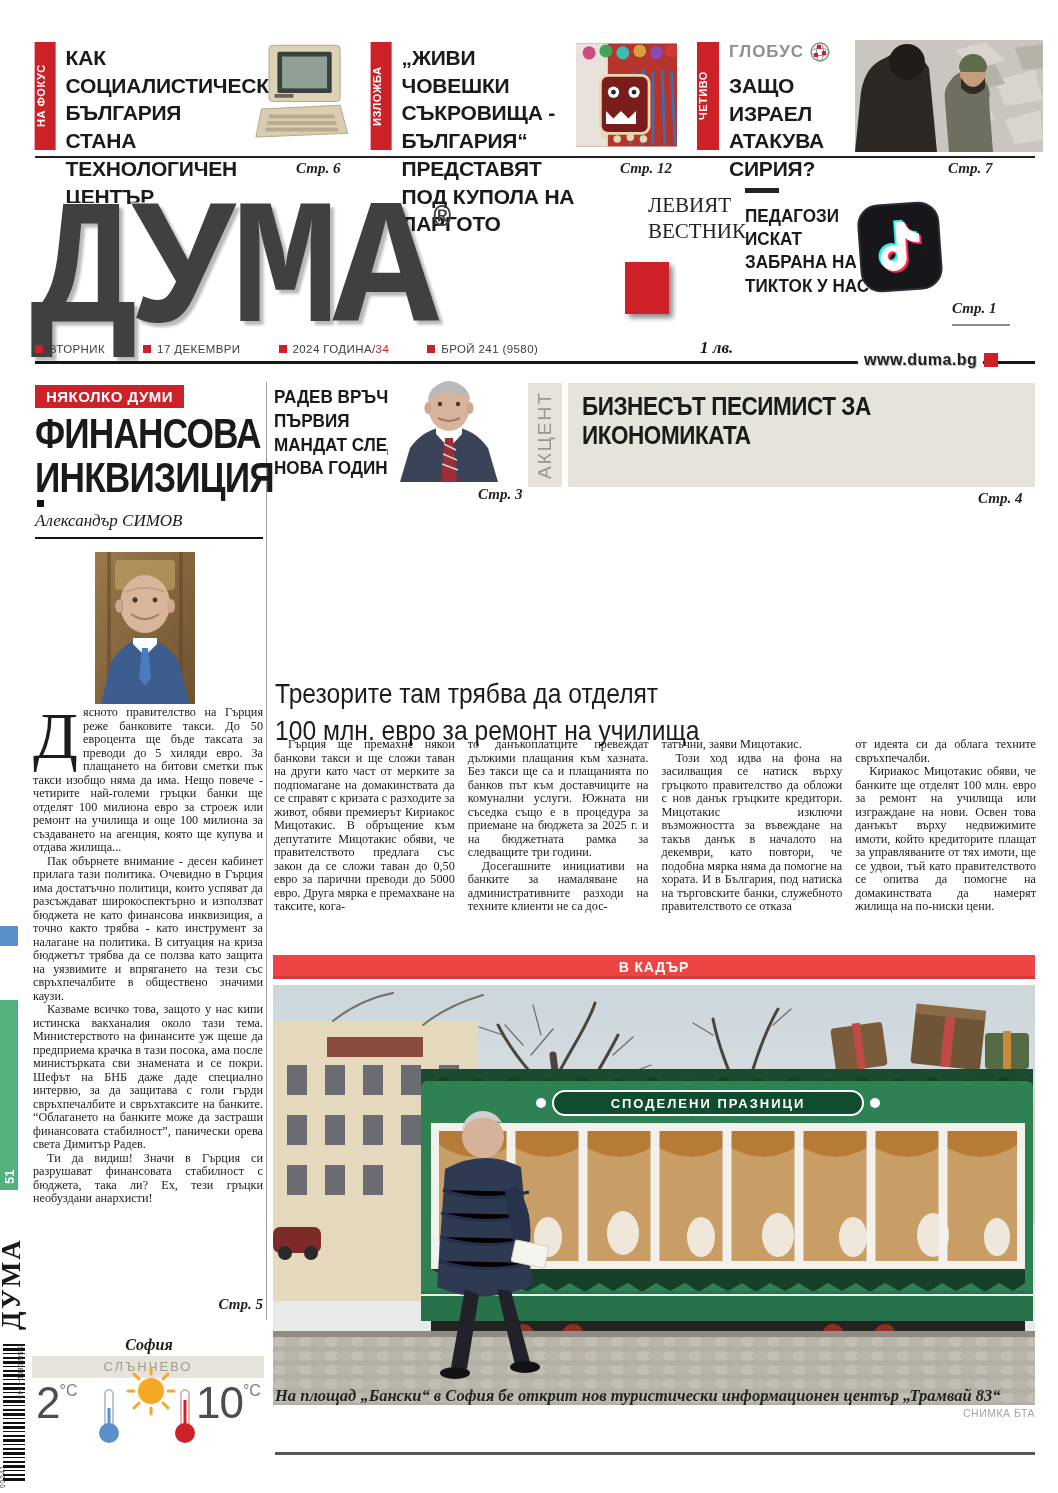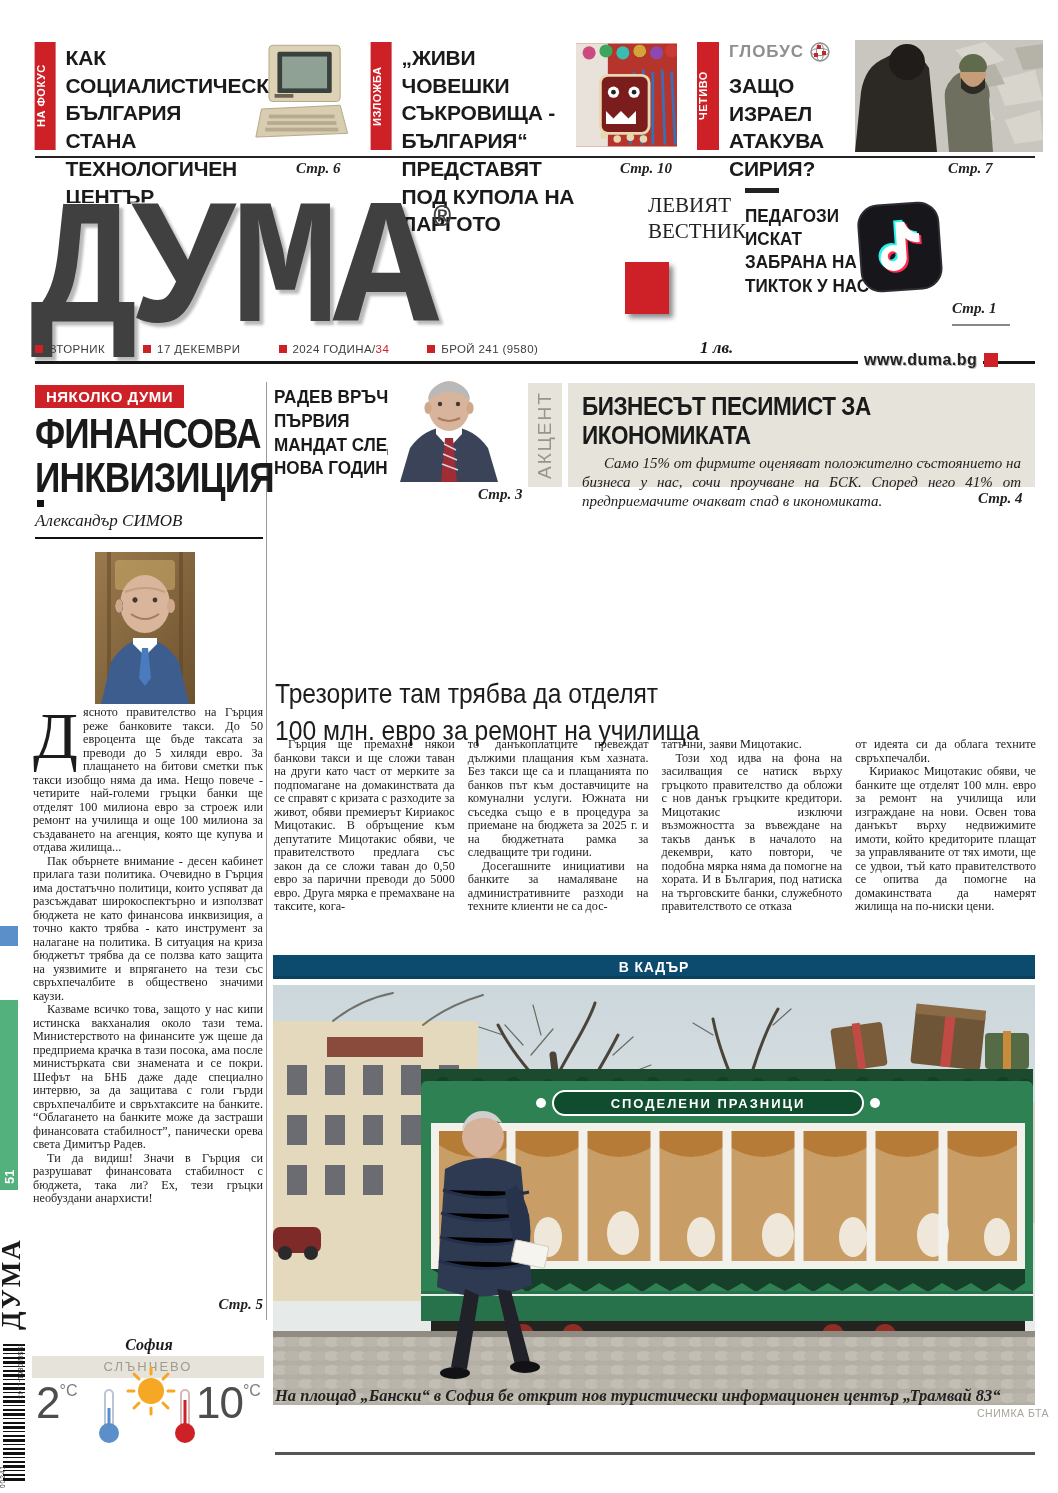--- a/index.html
+++ b/index.html
@@ -83,25 +83,25 @@
   .headline .hl{font-weight:bold;font-size:80px;line-height:71px;letter-spacing:-3px;color:#232323;
         transform:scaleX(.9);transform-origin:left top;white-space:nowrap;}
   .subhead{left:275px;top:676px;font-size:28px;line-height:1.32;color:#1c1c1c;
         transform:scaleX(.88);transform-origin:left top;white-space:nowrap;}
 
   .lead-cols{left:274px;top:738px;width:762px;display:flex;gap:13px;}
   .lead-col{width:181px;font-family:"Liberation Serif",serif;font-size:12.2px;line-height:13.5px;color:#1c1c1c;}
   .lead-col p{margin:0;text-align:justify;}
   .lead-col p.ind{text-indent:14px;}
 
-  .photo-bar{left:273px;top:955px;width:762px;height:24px;background:#0c4a6e;color:#fff;
+  .photo-bar{left:273px;top:955px;width:762px;height:24px;background:#ef4444;color:#fff;
         text-align:center;font-weight:bold;font-size:14px;letter-spacing:.8px;line-height:24px;
         box-shadow:inset 0 -3px 0 rgba(0,0,0,.12);}
   .feature-photo{left:273px;top:985px;width:762px;height:420px;background:#dfe3e2;}
-  .photo-credit{left:287px;top:1407px;width:762px;text-align:right;font-size:10.5px;color:#a9a49c;letter-spacing:.5px;}
+  .photo-credit{left:273px;top:1407px;width:762px;text-align:right;font-size:10.5px;color:#a9a49c;letter-spacing:.5px;}
   .photo-caption{left:275px;top:1386px;width:760px;font-family:"Liberation Serif",serif;
         font-style:italic;font-weight:bold;font-size:16.5px;color:#222;}
   .bottom-rule{left:275px;top:1452px;width:760px;height:3px;background:#555;}
 
   
   .spine-blue{left:0;top:926px;width:18px;height:20px;background:#5b8fc9;}
   .spine-green{left:0;top:1000px;width:18px;height:190px;background:#53b17e;color:#fff;font-weight:bold;
         font-size:13px;writing-mode:vertical-rl;transform:rotate(180deg);display:flex;align-items:center;
         justify-content:flex-start;padding-top:6px;box-sizing:border-box;}
   .spine-logo{left:-4px;top:1330px;font-family:"Liberation Serif",serif;font-weight:bold;font-size:27px;
@@ -215,21 +215,21 @@
         <path d="M106,38 q12,18 24,0 l0,10 q-12,12 -24,0z" fill="#2e2a26"></path>
         <path d="M104,28 a14,14 0 0 1 28,0 l-2,4 h-24z" fill="#5f6b4a"></path>
         <path d="M30,18 a30,30 0 0 1 44,10 l8,84 h-82 l6,-60 q4,-26 24,-34z" fill="#2c2824"></path>
         <circle cx="52" cy="22" r="18" fill="#1f1c19"></circle>
       </svg>
     </div>
   </div>
 
   <div class="abs rule-teasers"></div>
   <span class="abs pageref" style="left:296px;top:160px;">Стр. 6</span>
-  <span class="abs pageref" style="left:620px;top:160px;">Стр. 10</span>
+  <span class="abs pageref" style="left:620px;top:160px;">Стр. 12</span>
   <span class="abs pageref" style="left:948px;top:160px;">Стр. 7</span>
 
   <div class="abs logo nowrap"><span>ДУМА</span><span class="regmark">®</span></div>
   <div class="abs tagline">
     <div>ЛЕВИЯТ</div>
     <div>ВЕСТНИК</div>
   </div>
   <div class="abs logo-square"></div>
 
   <div class="abs promo-dash"></div>
@@ -367,21 +367,20 @@
       <ellipse cx="82" cy="30" rx="3.6" ry="6" fill="#cfa88c"></ellipse>
     <circle cx="52" cy="26" r="2.2" fill="#44382e"></circle>
       <circle cx="70" cy="26" r="2.2" fill="#44382e"></circle>
     <path d="M50,40 q11,6 22,0" stroke="#a77b5d" stroke-width="2" fill="none"></path>
   </svg>
   <span class="abs pageref" style="left:478px;top:486px;">Стр. 3</span>
 
   <div class="abs akc-label">АКЦЕНТ</div>
   <div class="abs akc-box">
     <div class="akc-title">БИЗНЕСЪТ ПЕСИМИСТ ЗА ИКОНОМИКАТА</div>
-    <div class="akc-text">Само 15% от фирмите оценяват положително състоянието на бизнеса у нас, сочи проучване на БСК. Според него 41% от предприемачите очакват спад в икономиката.</div>
   </div>
   <span class="abs pageref" style="left:978px;top:490px;">Стр. 4</span>
 
   <div class="abs subhead">
     <div>Трезорите там трябва да отделят</div>
     <div>100 млн. евро за ремонт на училища</div>
   </div>
 
   <div class="abs lead-cols">
     <div class="lead-col">

